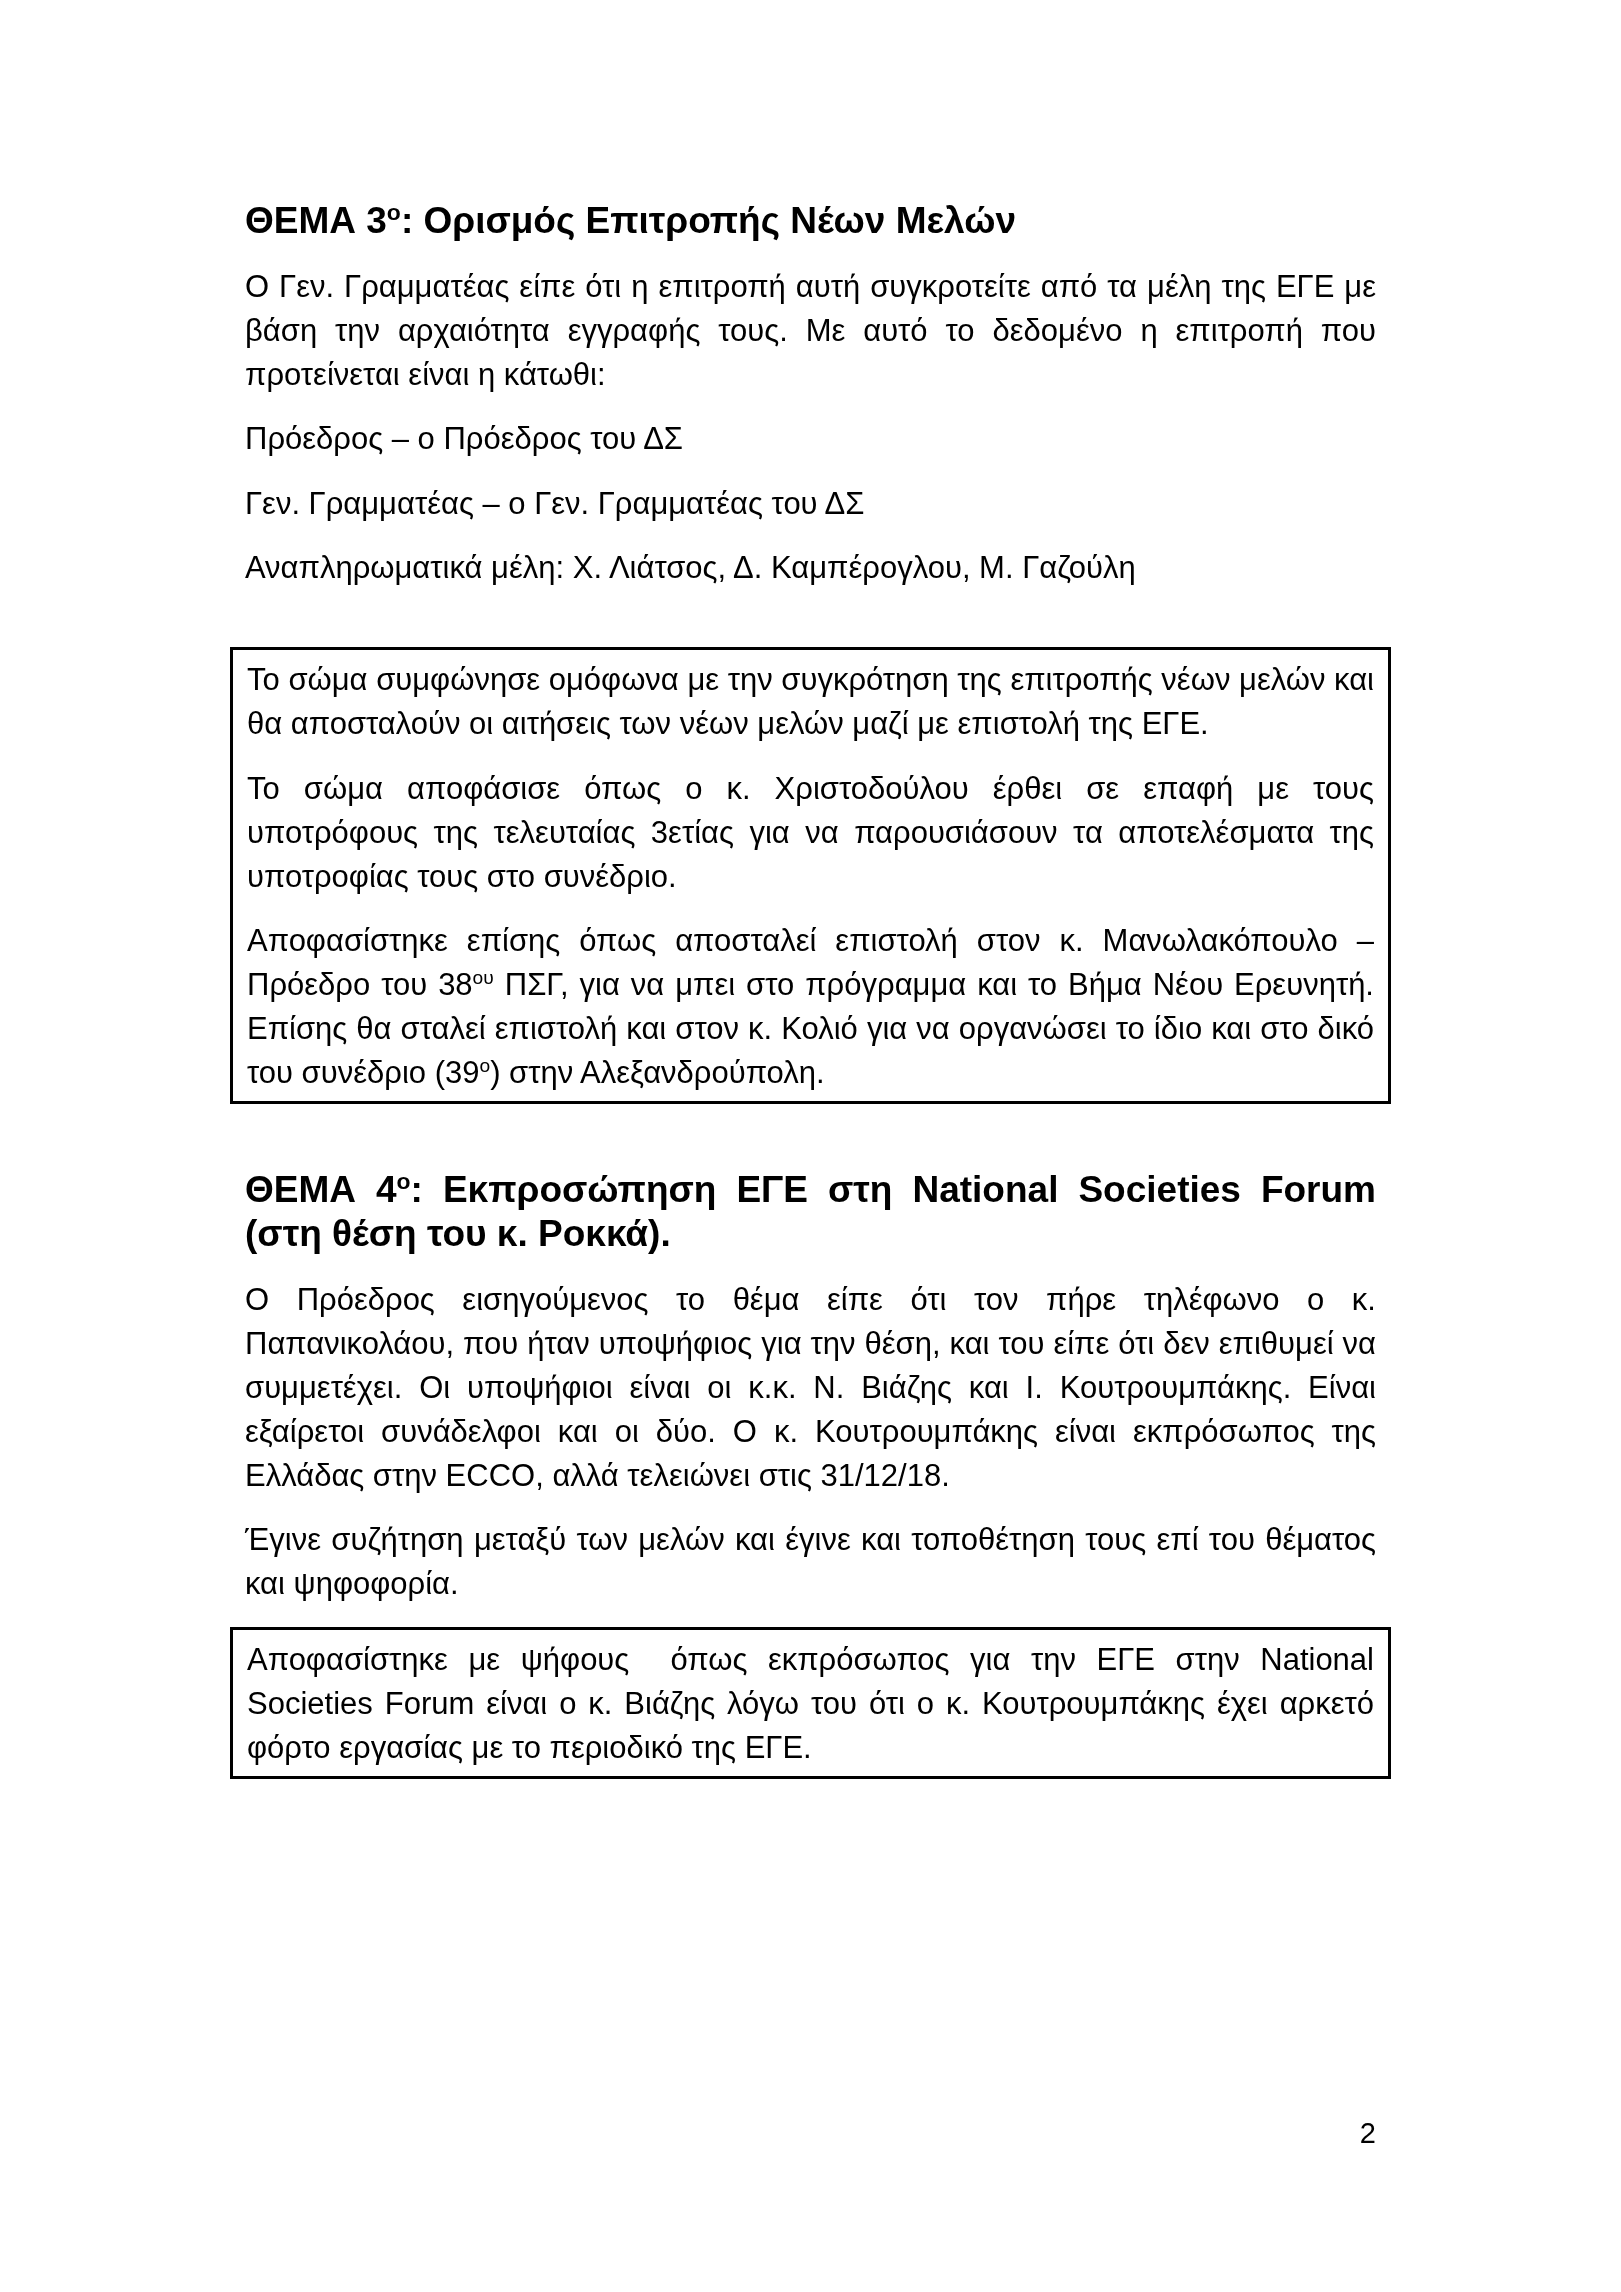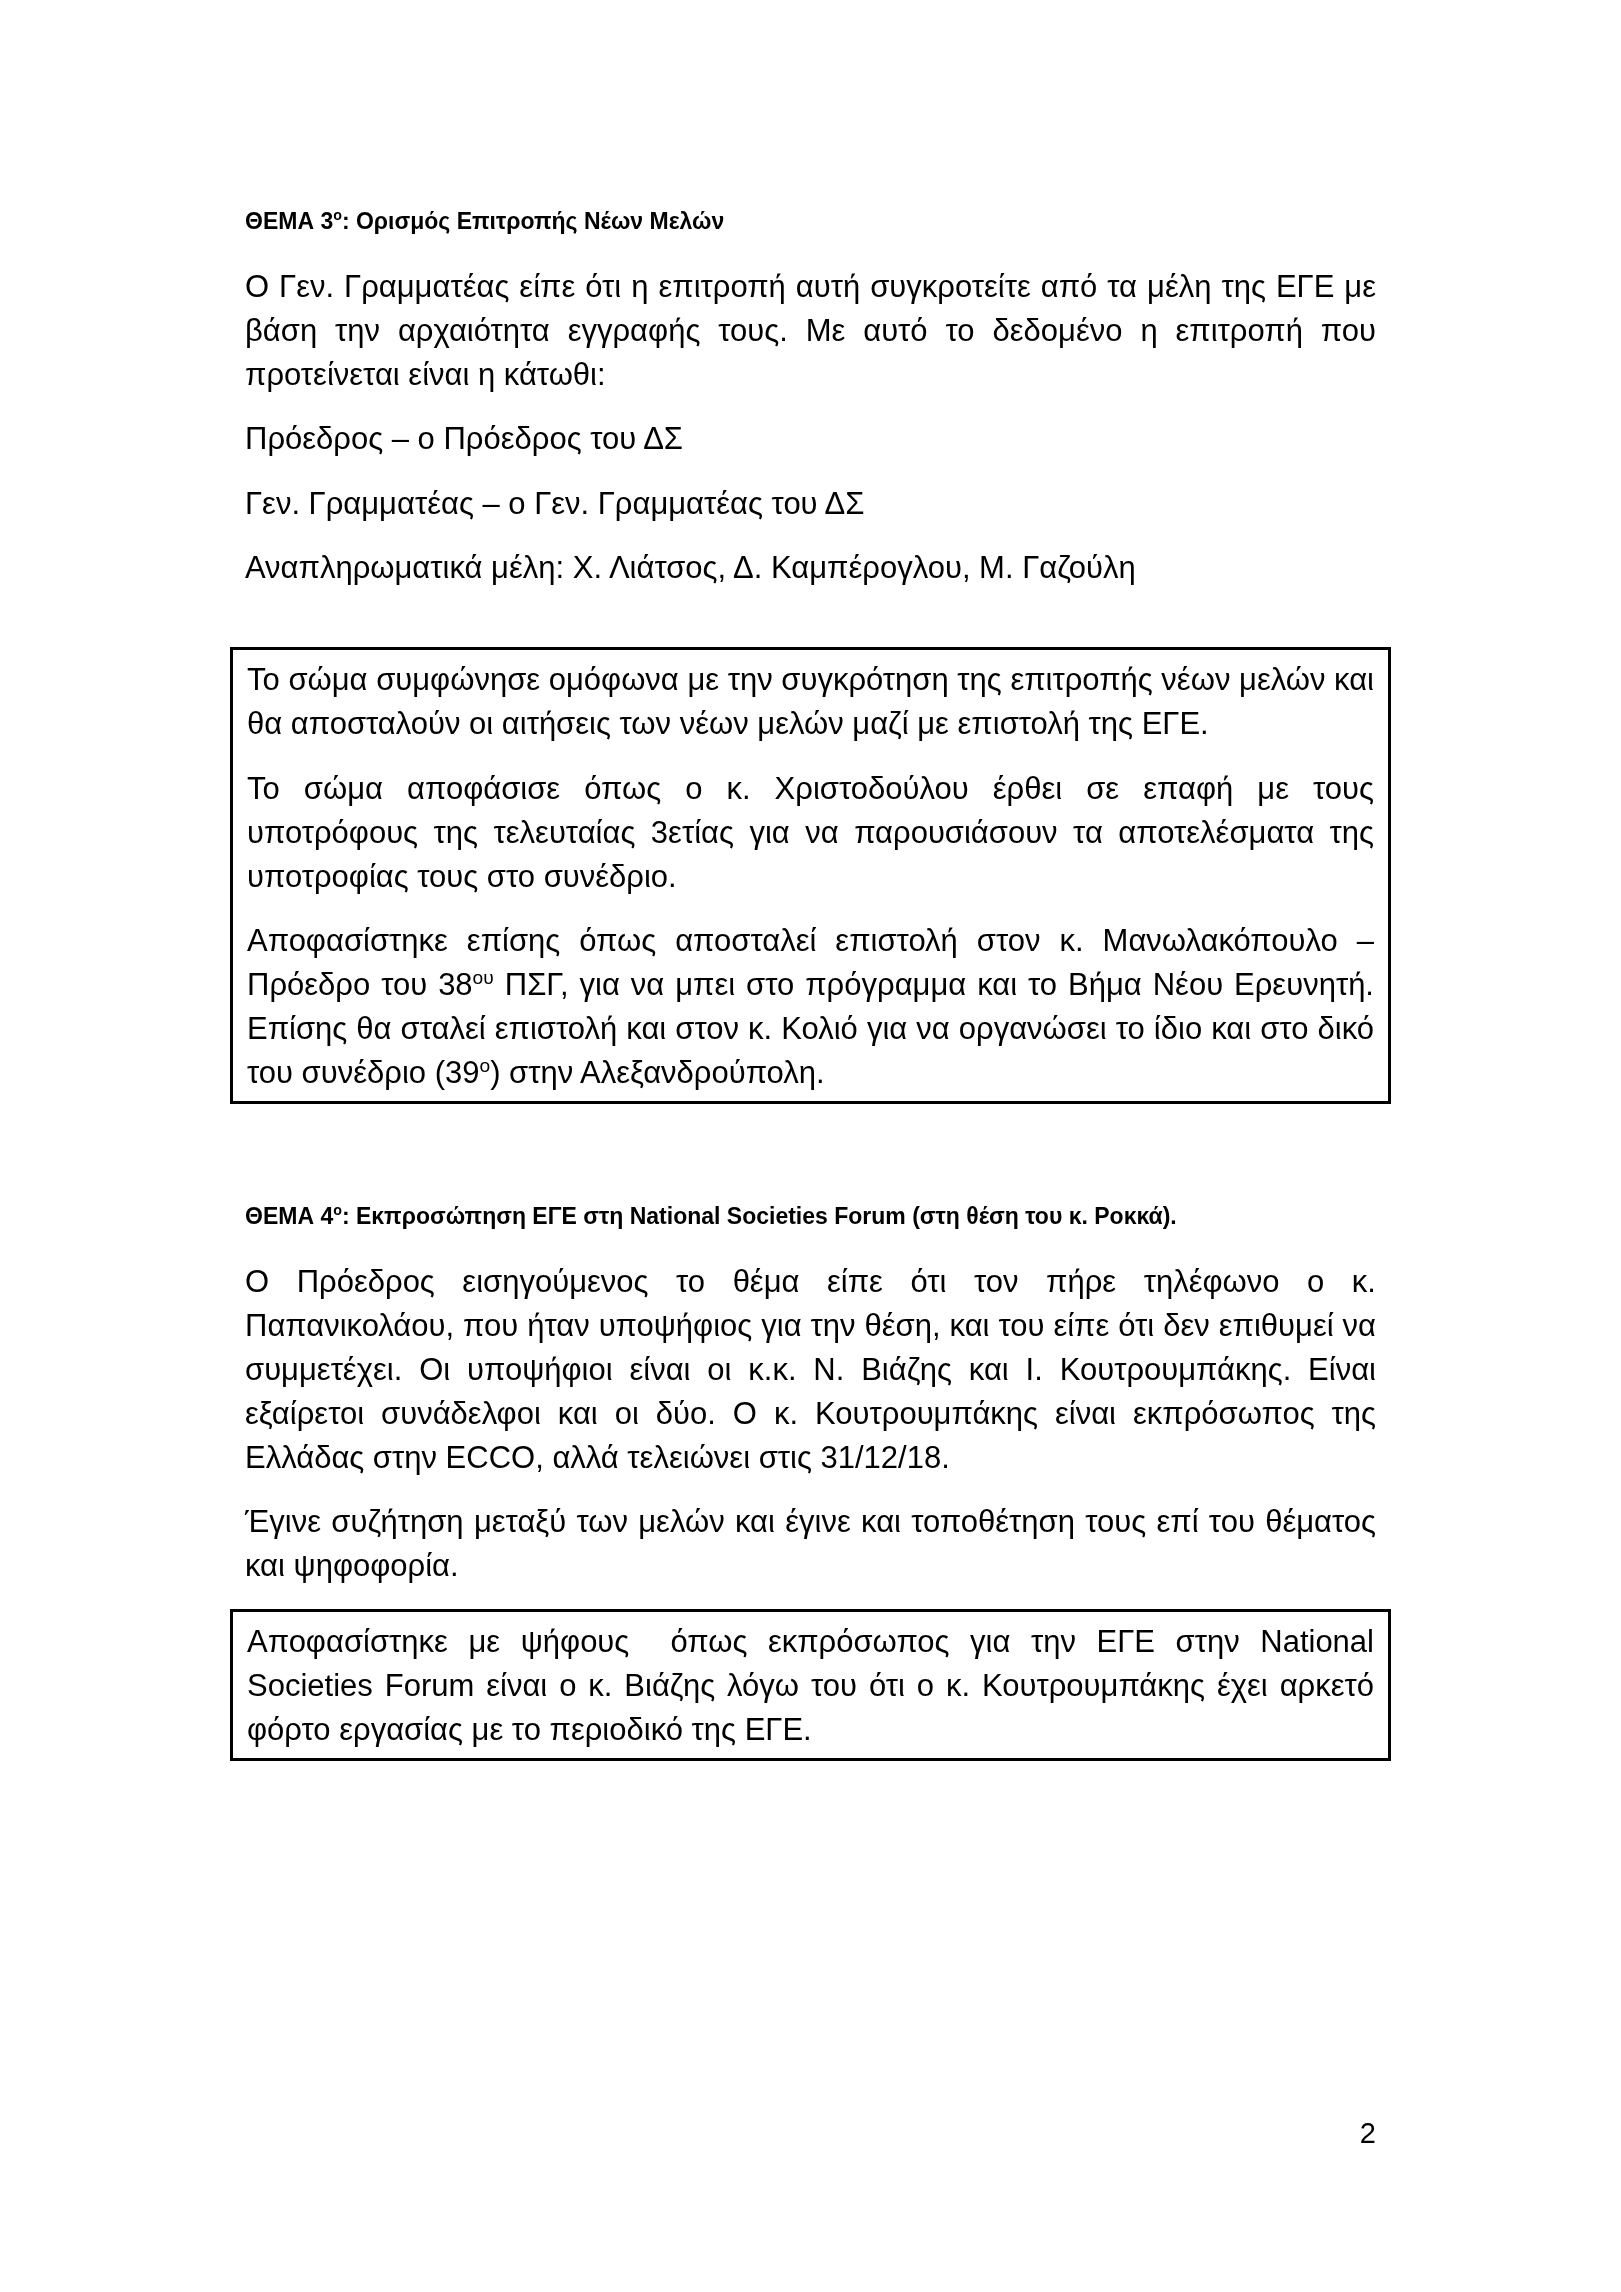--- a/index.html
+++ b/index.html
@@ -11,25 +11,25 @@
     background: #ffffff;
     color: #000000;
     font-family: "Liberation Sans", "DejaVu Sans", sans-serif;
     font-size: 31px;
     line-height: 44px;
     padding: 199px 245px 0 245px;
     overflow: hidden;
   }
   .heading {
     font-weight: bold;
-    font-size: 23px;
+    font-size: 37px;
     text-align: justify;
     margin: 0 0 21.6px 0;
   }
-  .heading-gap { margin-top: 90px; }
+  .heading-gap { margin-top: 64px; }
   .para {
     text-align: justify;
     margin: 0 0 20.6px 0;
   }
   sup.ord {
     font-size: 0.62em;
     vertical-align: super;
     line-height: 0;
   }
   .decision-box {

